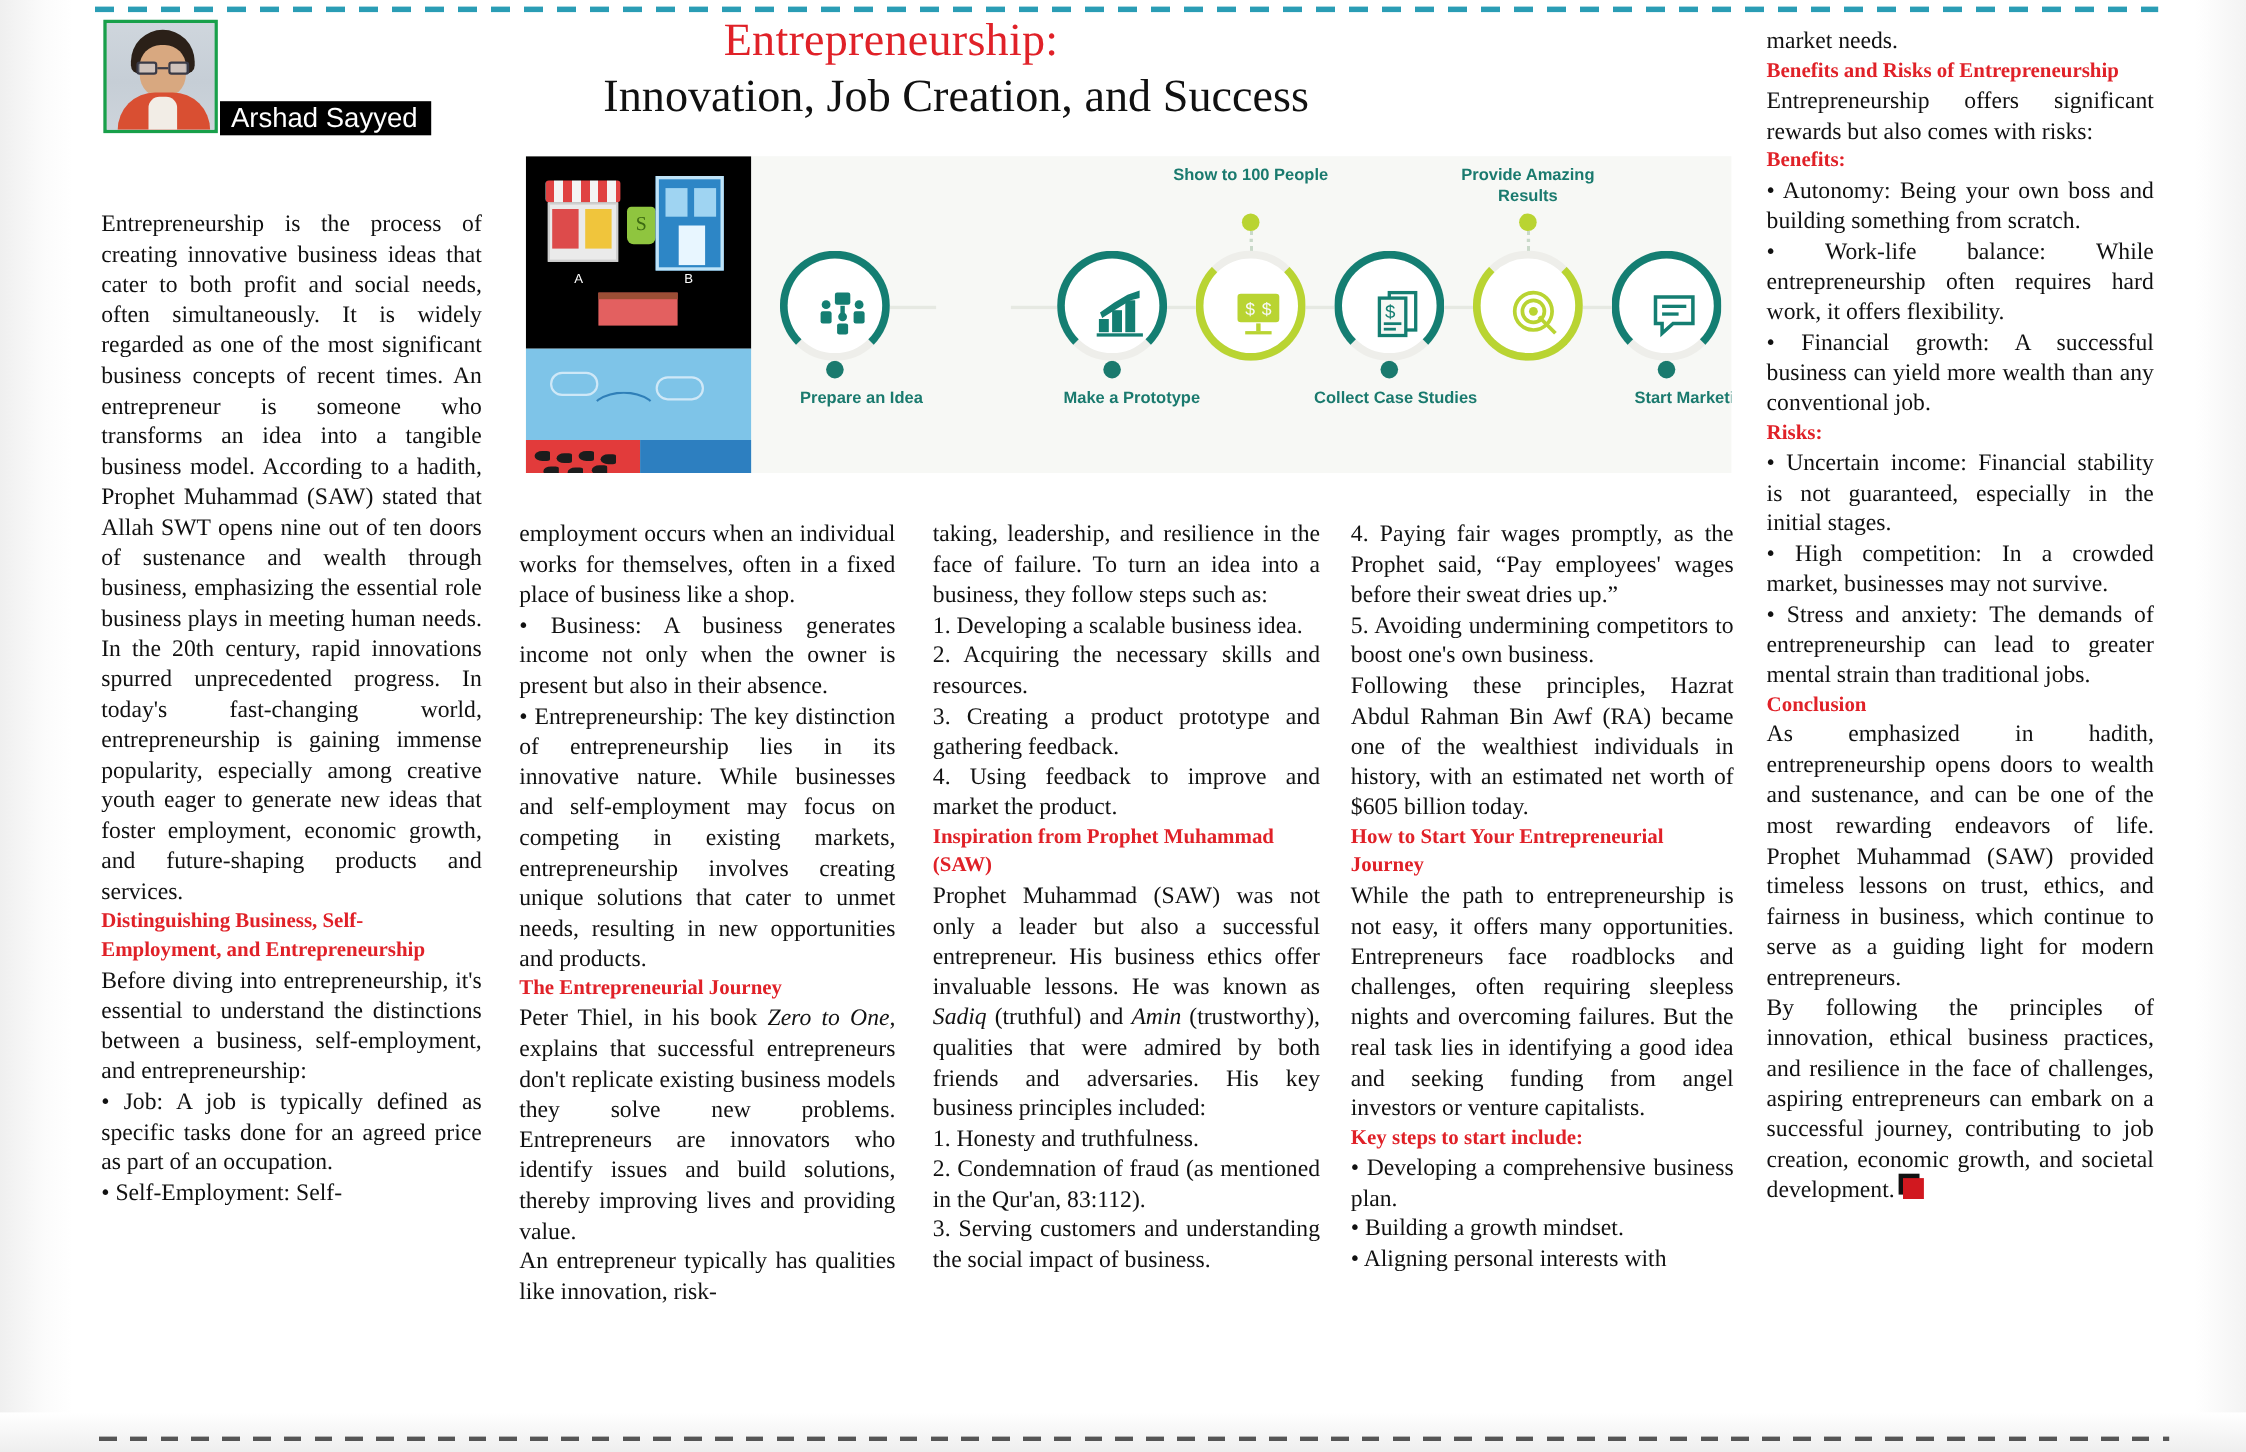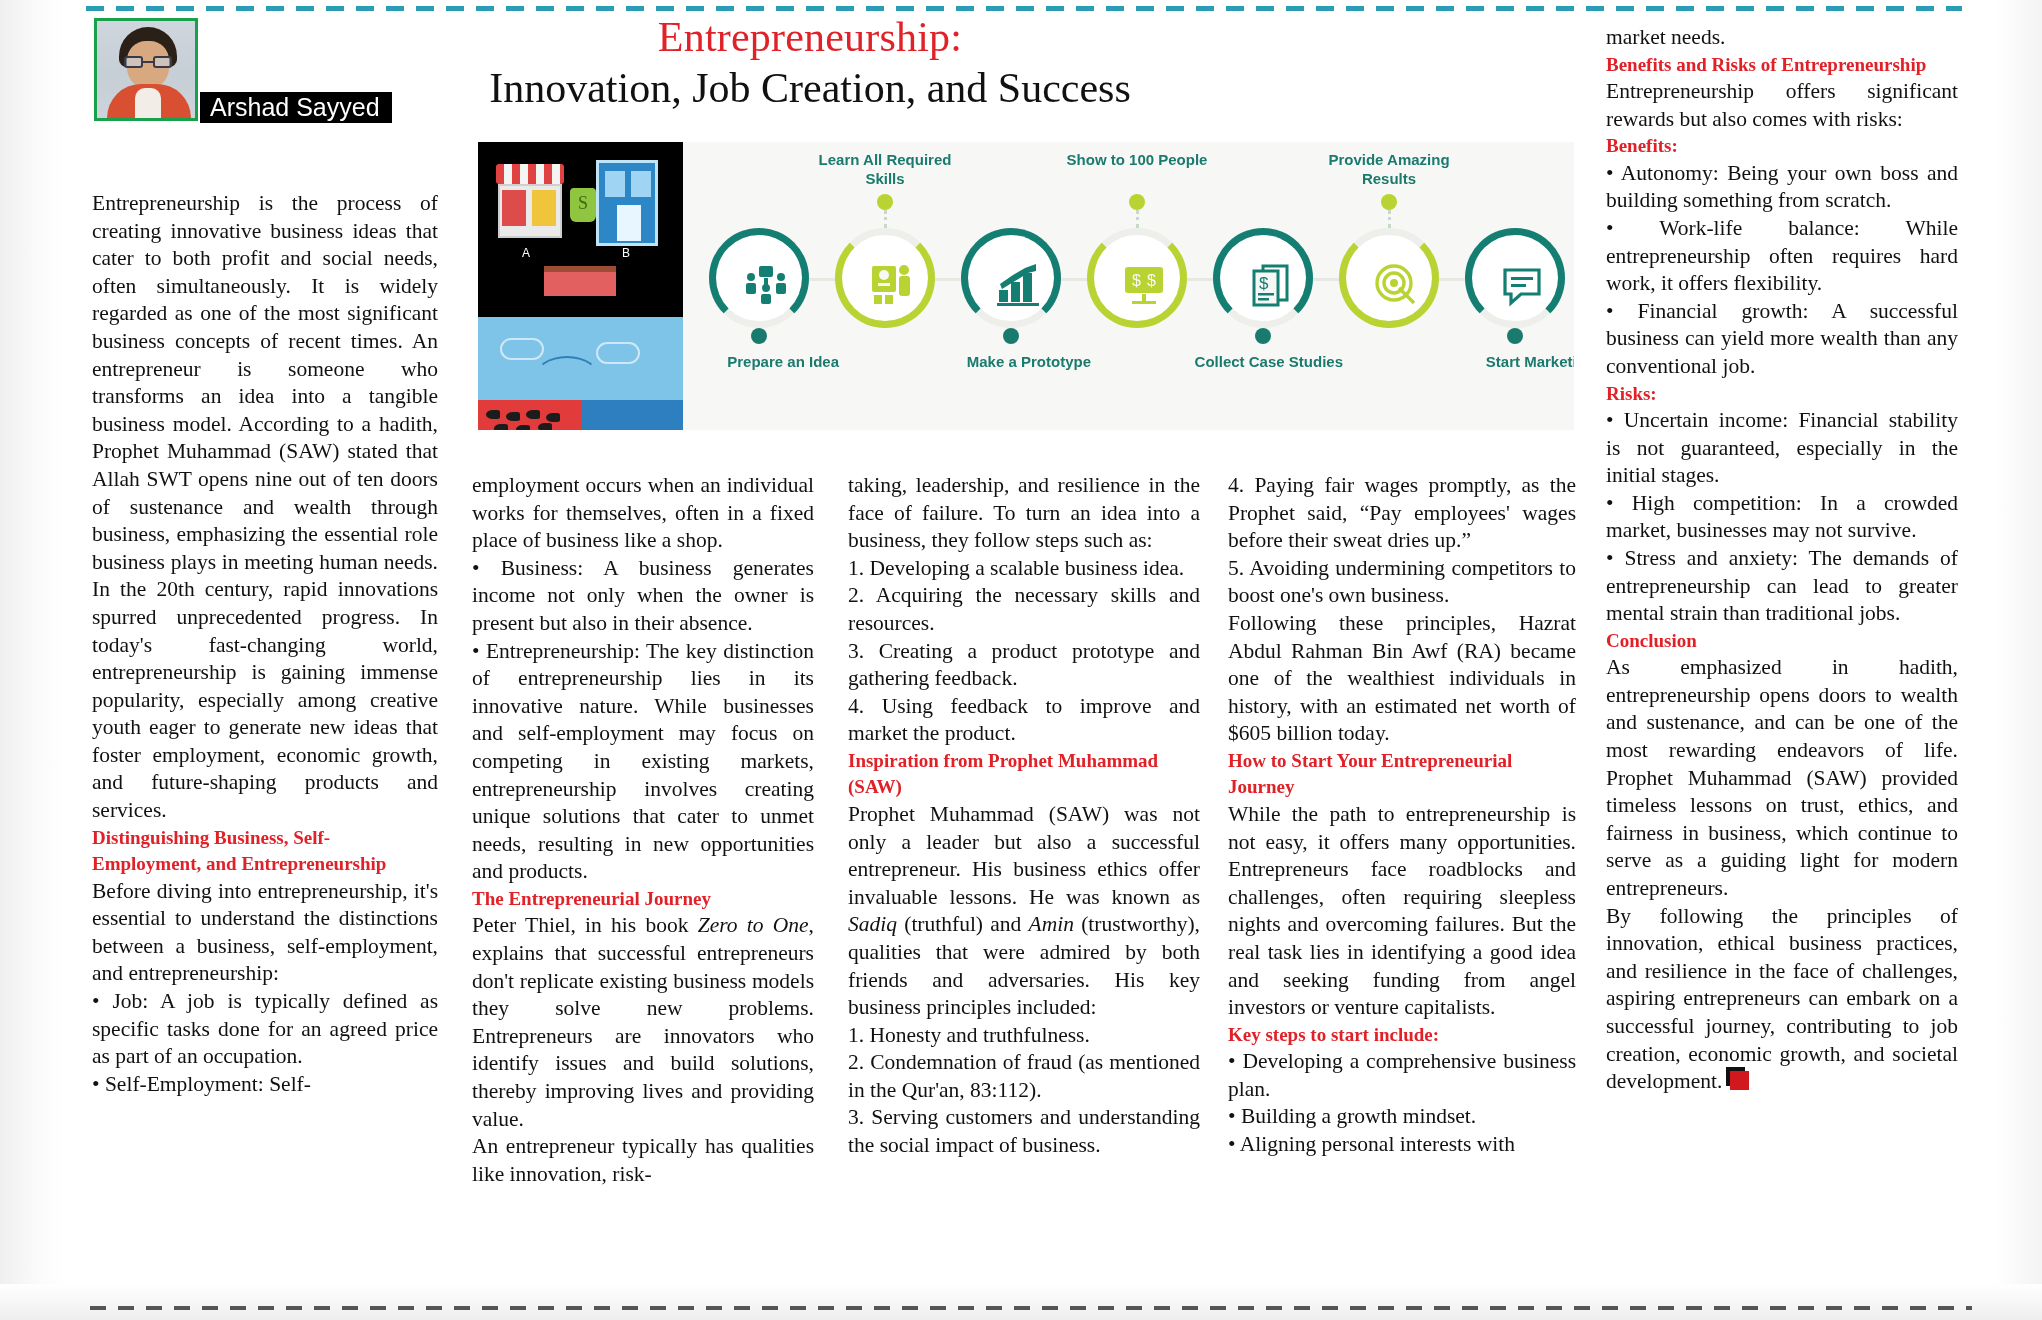--- a/index.html
+++ b/index.html
@@ -136,20 +136,21 @@
     font-size: 42px;
     line-height: 50px;
     font-weight: 400;
     letter-spacing: .2px;
   }
   .headline .l2 {
     color: #111;
     font-size: 42px;
     line-height: 52px;
     font-weight: 400;
+    text-align: right;
   }
 
   
   .info-wrap {
     position: absolute;
     left: 478px; top: 142px;
     width: 1096px; height: 288px;
     background: #f7f8f5;
     overflow: hidden;
   }
@@ -393,41 +394,20 @@
                 <rect x="3" y="21" width="10" height="11" rx="2"></rect>
                 <rect x="33" y="21" width="10" height="11" rx="2"></rect>
                 <rect x="18" y="32" width="10" height="10" rx="2"></rect>
                 <rect x="21" y="16" width="4" height="10"></rect>
               </g>
             </svg>
           </div>
         </div>
       </div>
       <div class="conn" style="left: 236px; width: 58px;"></div>
-      <div class="step up" style="left: 136px;">
-        <div class="cap">Learn All Required Skills</div>
-        <div class="dot"></div>
-        <div class="stem"></div>
-        <div class="ring lime">
-          <div class="half"></div>
-          <div class="glyph">
-            <svg width="46" height="46" viewBox="0 0 46 46">
-              <g fill="#b9d432">
-                <rect x="3" y="4" width="24" height="26" rx="2"></rect>
-                <circle cx="15" cy="13" r="5" fill="#f7f8f5"></circle>
-                <rect x="9" y="21" width="12" height="3" fill="#f7f8f5"></rect>
-                <circle cx="35" cy="8" r="5"></circle>
-                <rect x="30" y="14" width="11" height="20" rx="3"></rect>
-                <rect x="5" y="33" width="8" height="9"></rect>
-                <rect x="16" y="33" width="8" height="9"></rect>
-              </g>
-            </svg>
-          </div>
-        </div>
-      </div>
       <div class="conn" style="left: 362px; width: 58px;"></div>
       <div class="step dn" style="left: 262px;">
         <div class="cap">Make a Prototype</div>
         <div class="dot"></div>
         <div class="stem"></div>
         <div class="ring teal">
           <div class="half"></div>
           <div class="glyph">
             <svg width="46" height="46" viewBox="0 0 46 46">
               <g fill="#147e72">

